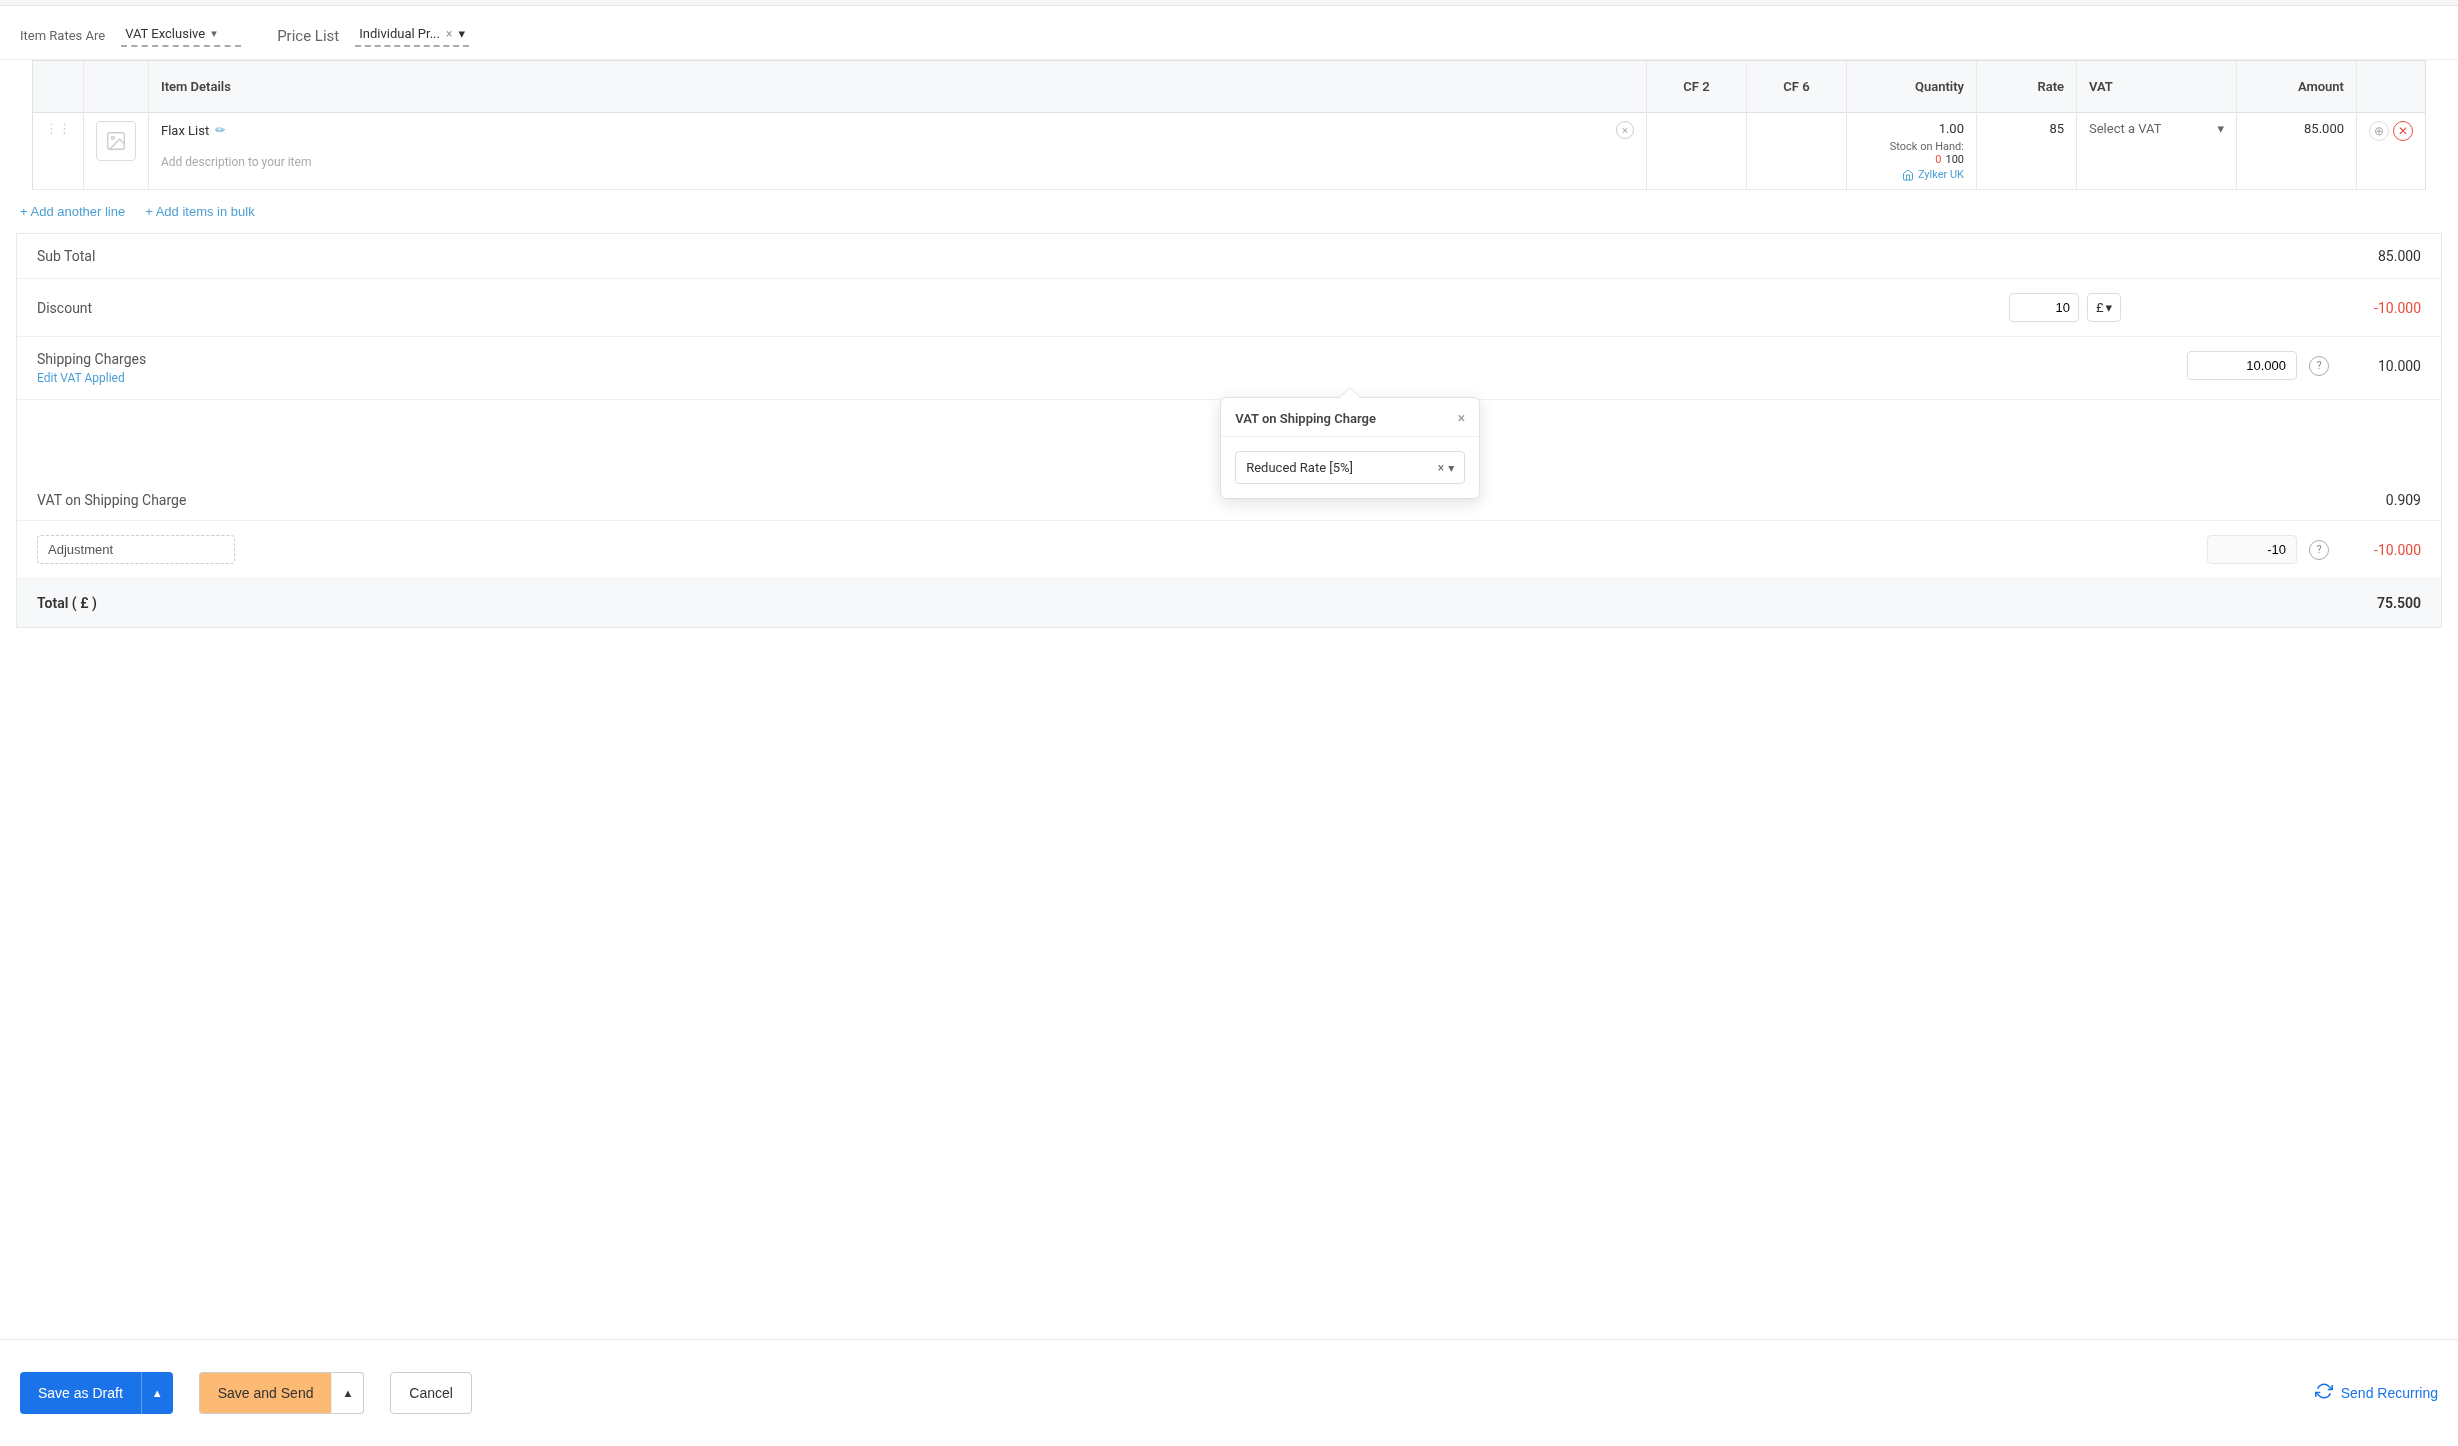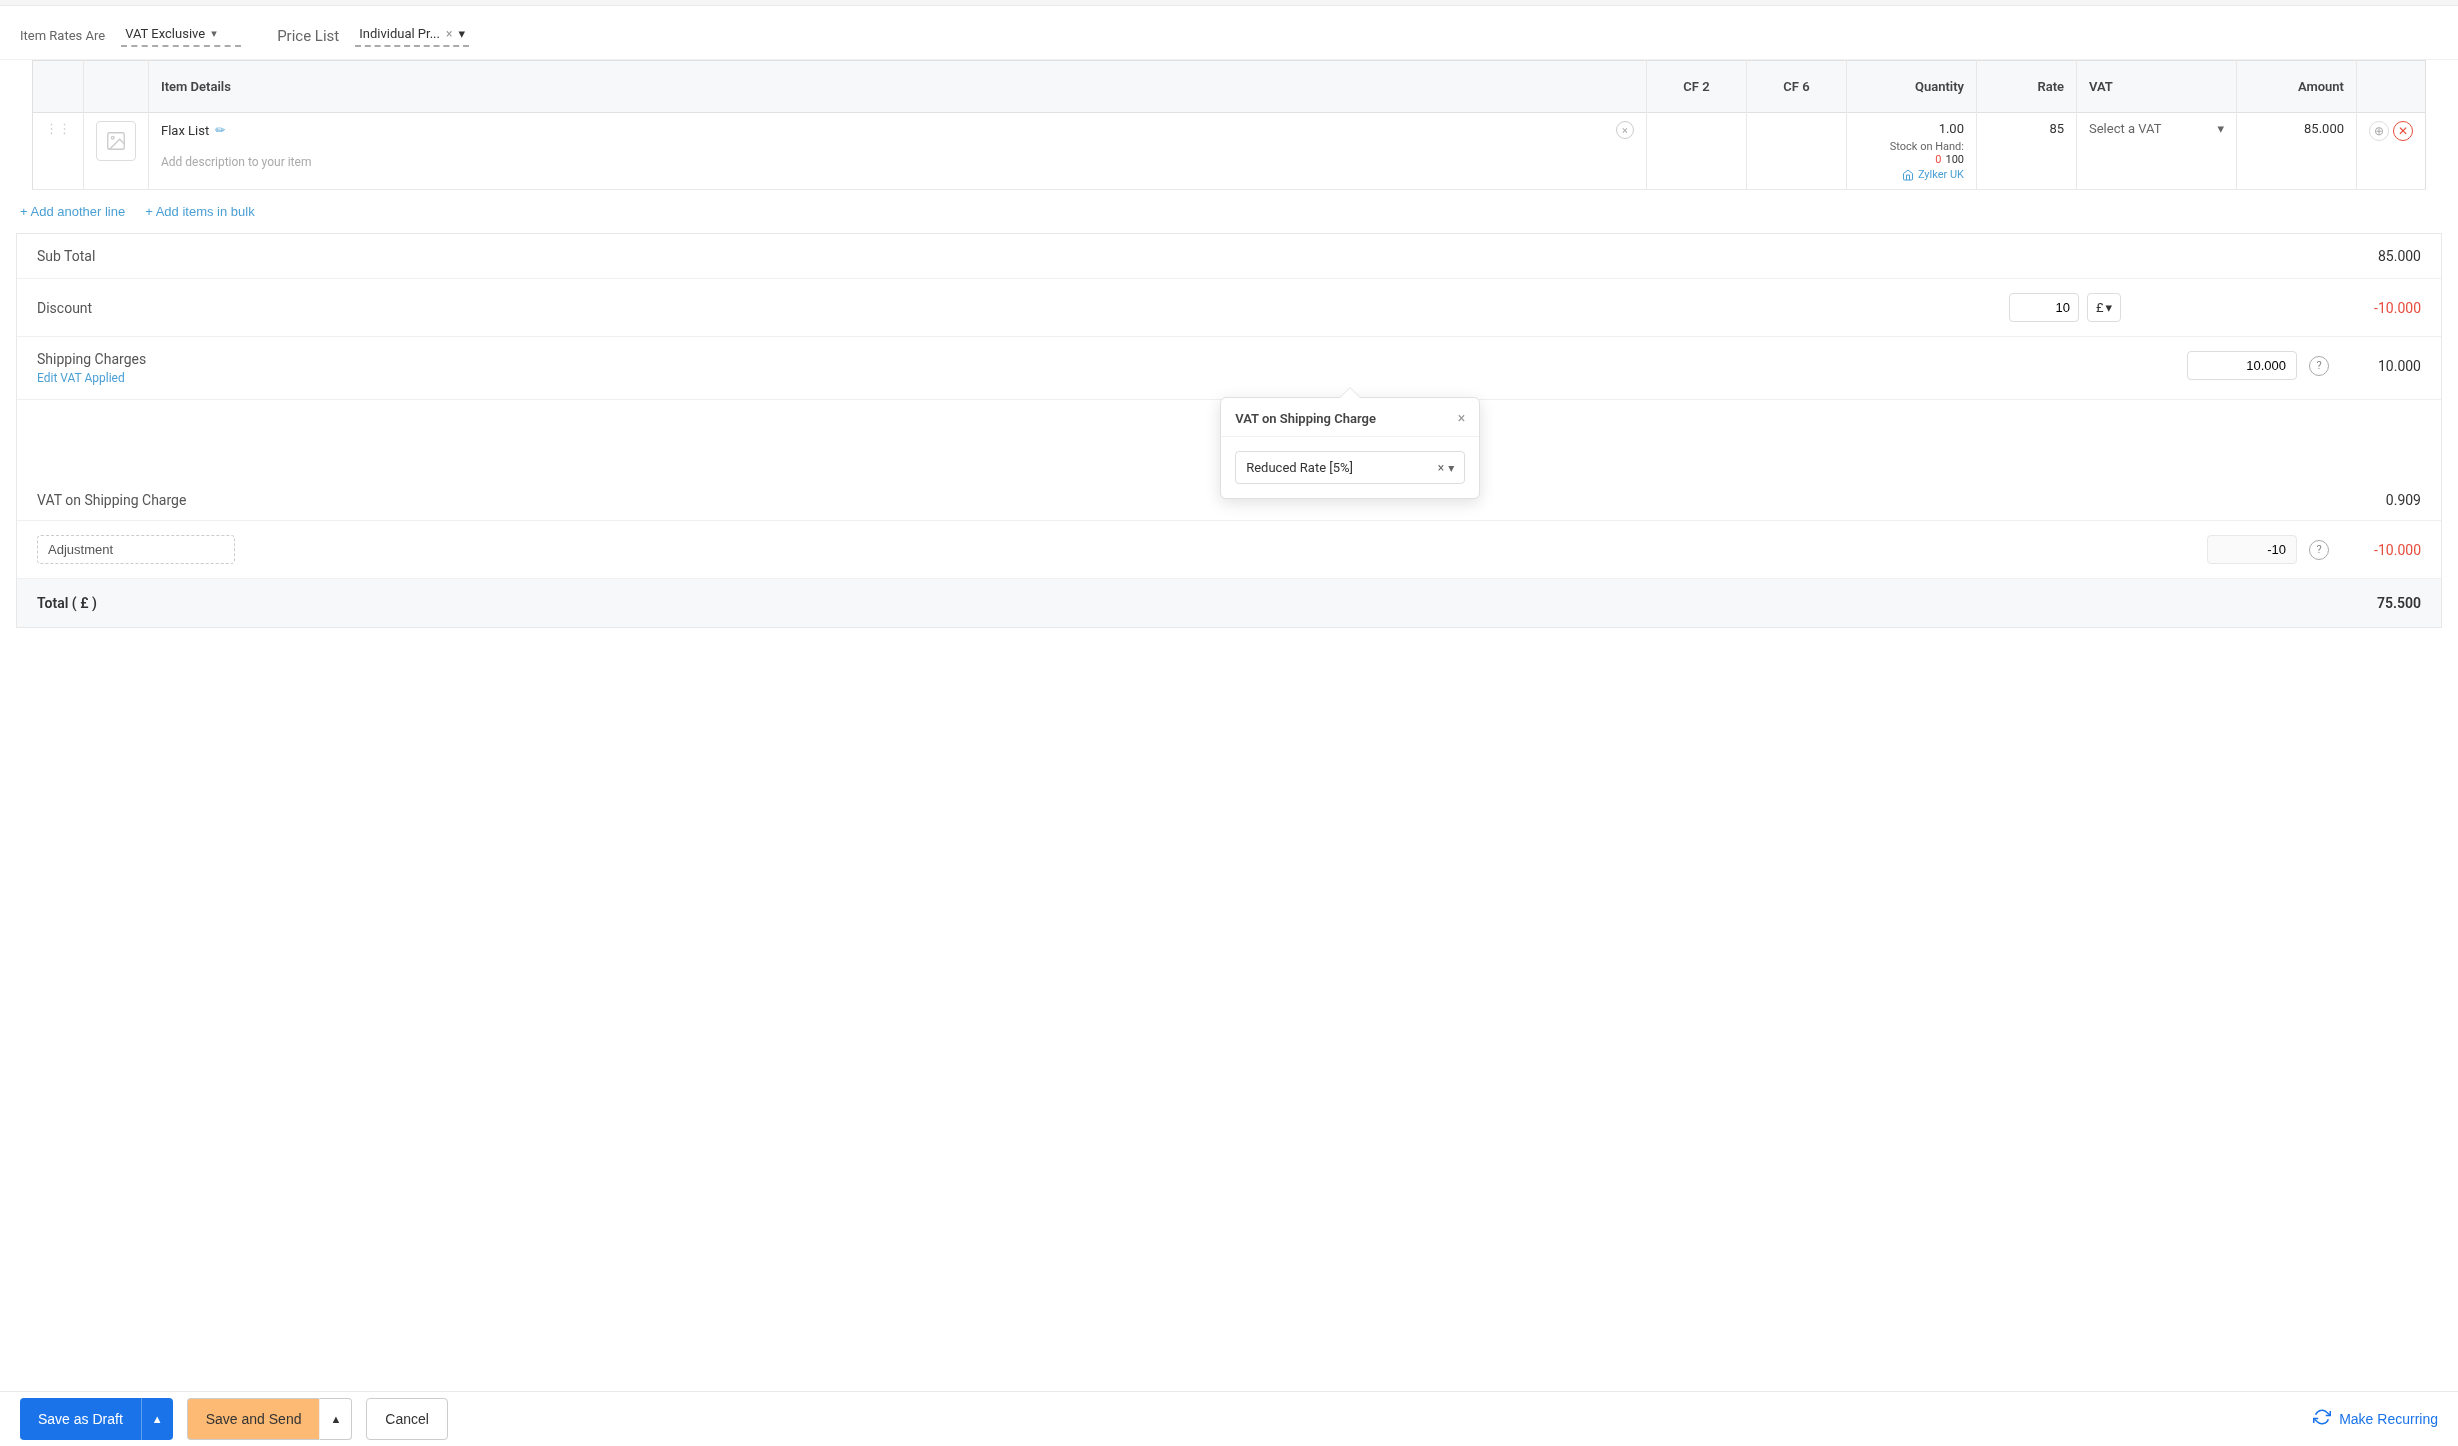--- a/index.html
+++ b/index.html
@@ -530,22 +530,22 @@
     
     .footer {
       position: fixed;
       bottom: 0;
       left: 0;
       right: 0;
       background: #fff;
       border-top: 1px solid #e8e8e8;
       display: flex;
       align-items: center;
-      padding: 6px 20px;
-      gap: 4px;
+      padding: 32px 20px;
+      gap: 16px;
       z-index: 200;
     }
 
     .btn-save-draft {
       display: flex;
       align-items: stretch;
       height: 42px;
     }
 
     .btn-save-draft-main {
@@ -841,15 +841,15 @@
   <button class="btn-cancel">Cancel</button>
 
   <button class="btn-make-recurring">
     <span class="recurring-icon">
       <svg width="18" height="18" viewBox="0 0 24 24" fill="none" stroke="#1a73e8" stroke-width="2">
         <path d="M23 4v6h-6"></path>
         <path d="M1 20v-6h6"></path>
         <path d="M3.51 9a9 9 0 0 1 14.85-3.36L23 10M1 14l4.64 4.36A9 9 0 0 0 20.49 15"></path>
       </svg>
     </span>
-    <span>Make Recurring</span>
+    <span>Send Recurring</span>
   </button>
 </div>
 
 </body></html>

